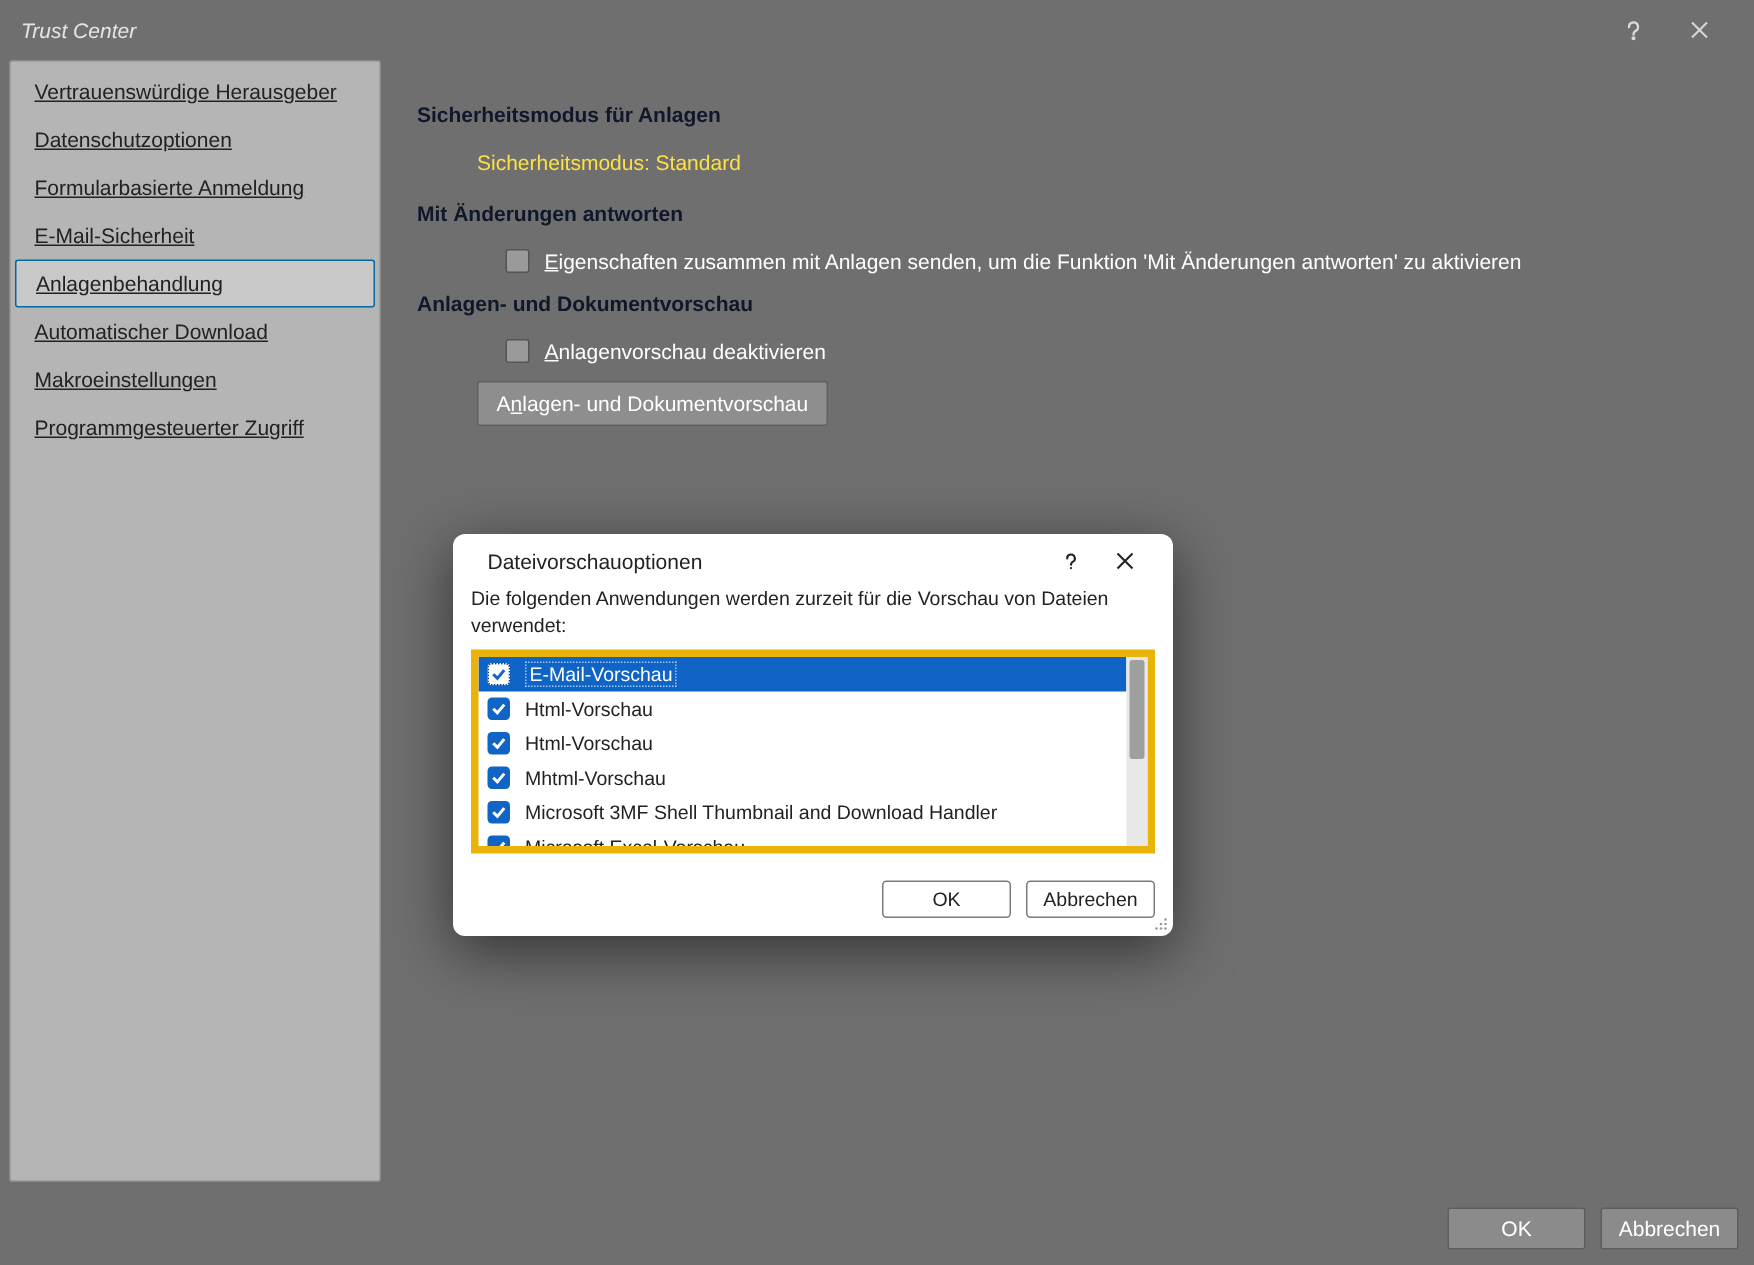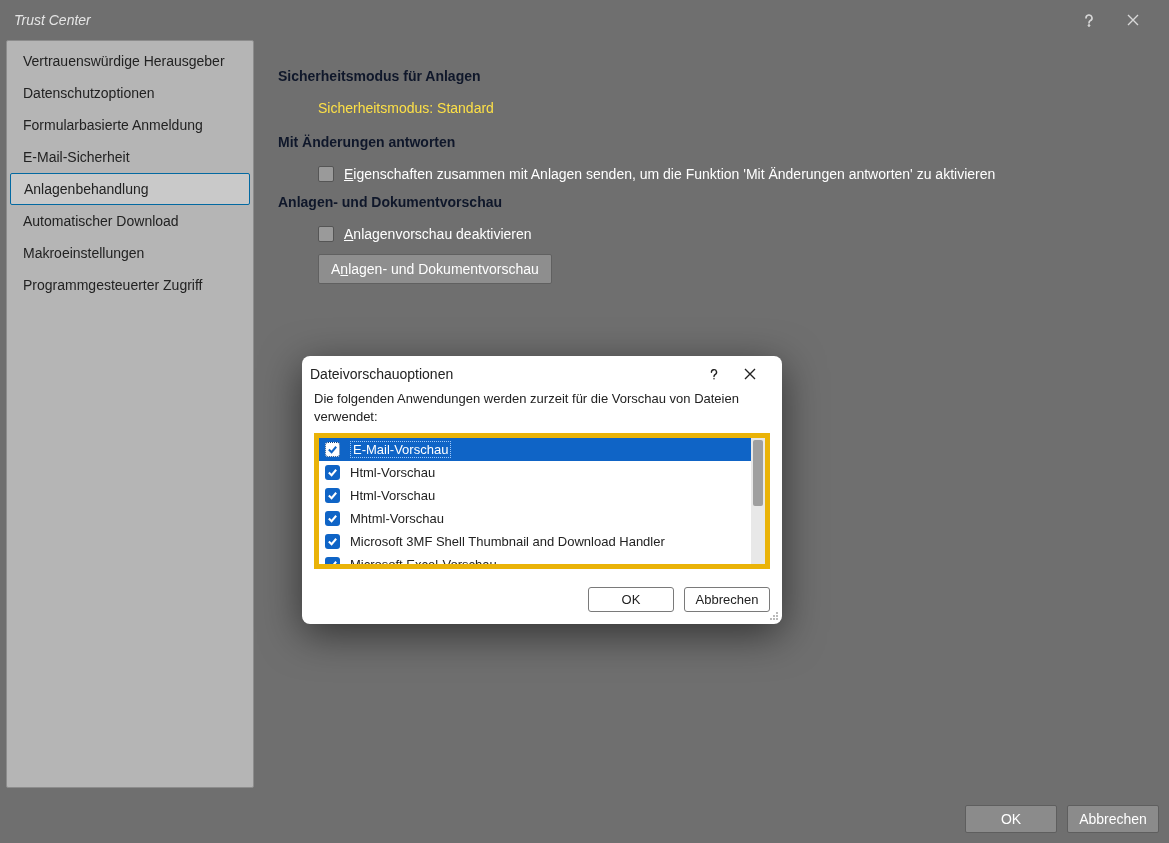--- a/index.html
+++ b/index.html
@@ -39,20 +39,21 @@
     width: 248px;
     background: #b5b5b5;
     border: 1px solid #8c8c8c;
     border-radius: 2px;
     padding: 4px 0;
   }
   .nav-item {
     padding: 8px 16px;
     color: #222;
     cursor: pointer;
+    text-decoration: underline;
   }
   .nav-item.selected {
     background: #c9c9c9;
     border: 1px solid #0369a1;
     border-radius: 2px;
     margin: 0 3px;
     padding: 7px 13px;
   }
   .content {
     flex: 1;
@@ -65,21 +66,21 @@
     margin: 8px 0 16px 0;
     color: #0f172a;
   }
   .indent { margin-left: 40px; }
   .static-text { color: #fde047; margin-bottom: 18px; }
   .checkbox-row {
     display: flex;
     align-items: center;
     gap: 10px;
     margin-bottom: 12px;
-    margin-left: 40px;
+    margin-left: 59px;
   }
   .cb {
     width: 16px; height: 16px;
     background: #9a9a9a;
     border: 1px solid #555;
     border-radius: 2px;
     flex-shrink: 0;
   }
   .cb-label { color: #fff; }
   .btn-inline {
@@ -116,21 +117,21 @@
     background: #fff;
     border-radius: 8px;
     box-shadow: 0 10px 40px rgba(0,0,0,0.55);
     color: #222;
     display: flex;
     flex-direction: column;
   }
   .modal-title {
     display: flex;
     align-items: center;
-    padding: 10px 12px 8px 8px;
+    padding: 10px 12px 8px 23px;
   }
   .modal-title .mtitle { flex: 1; font-size: 14px; color: #222; }
   .modal-title .mbtn {
     width: 32px;
     display: flex; align-items: center; justify-content: center;
     cursor: pointer;
     font-size: 14px;
     color: #222;
   }
   .modal-body { padding: 0 12px 8px 12px; }

